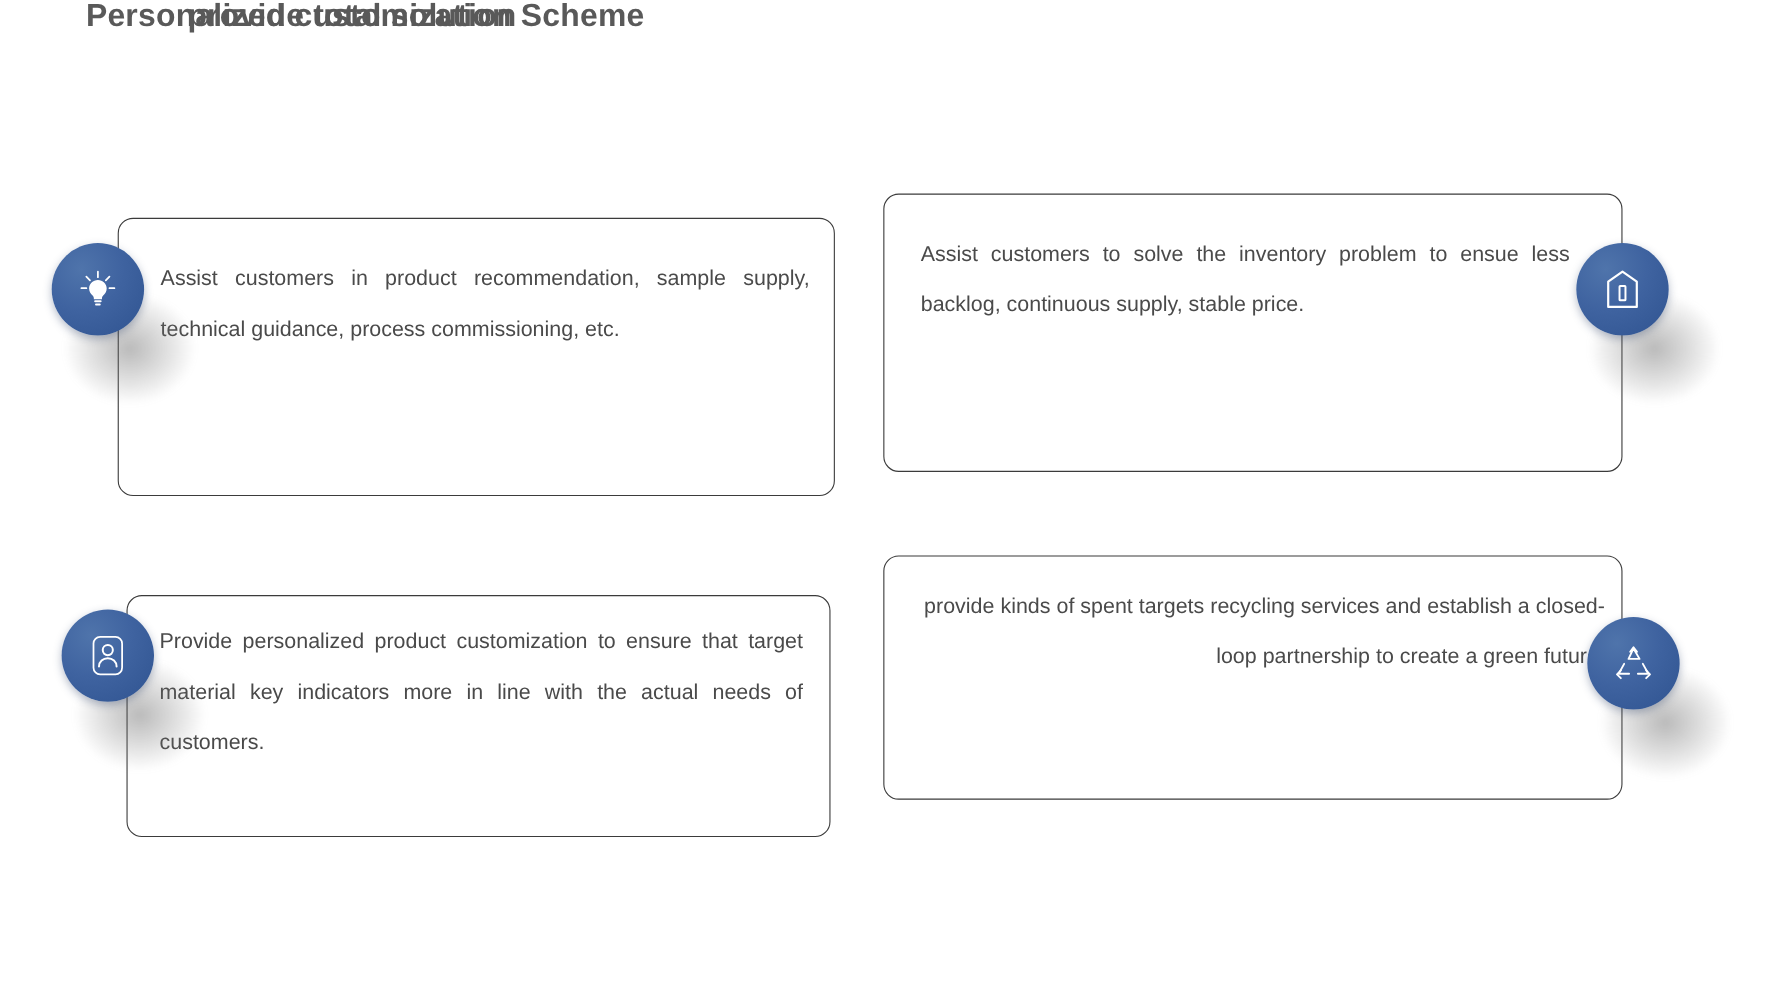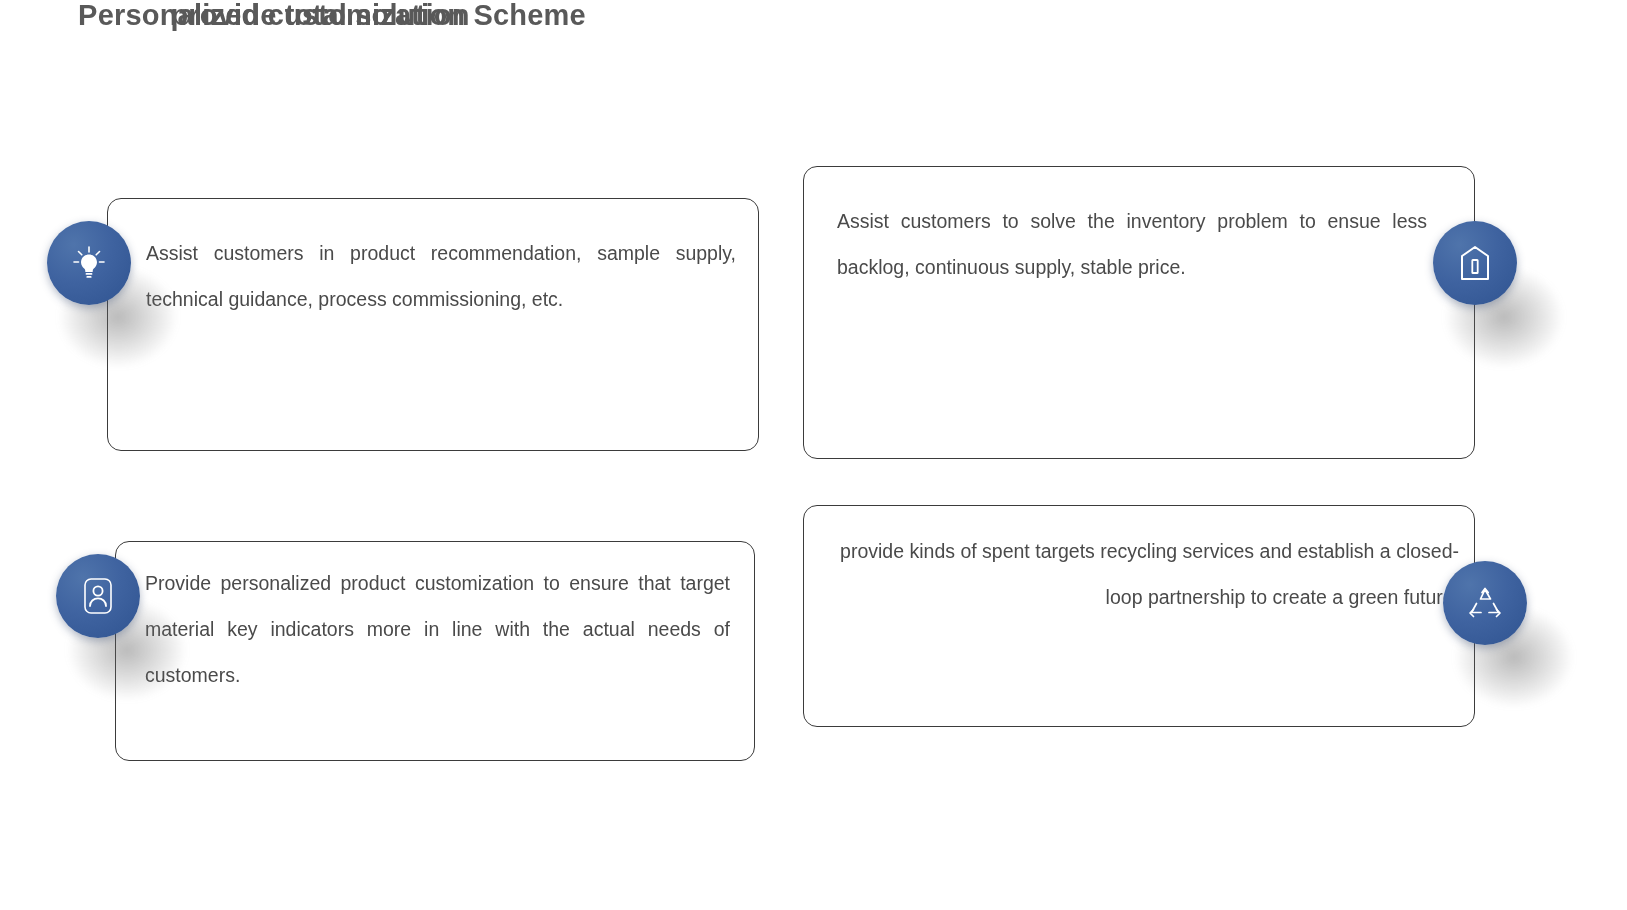--- a/index.html
+++ b/index.html
@@ -89,21 +89,21 @@
     display: block;
   }
 
   
   #title-0 { left: 110px; top: 118px; width: 640px; }
   #card-0  { left: 107px; top: 166px; width: 652px; height: 253px; }
   #text-0  { left: 38px; top: 32px; width: 590px; }
   #badge-0 { left: 41px; top: 215px; }
 
   #title-1 { left: 820px; top: 116px; width: 640px; }
-  #card-1  { left: 803px; top: 166px; width: 672px; height: 293px; }
+  #card-1  { left: 803px; top: 176px; width: 672px; height: 253px; }
   #text-1  { left: 33px; top: 32px; width: 590px; }
   #badge-1 { left: 1427px; top: 215px; }
 
   #title-2 { left: 110px; top: 462px; width: 640px; margin-left: 12px; }
   #card-2  { left: 115px; top: 509px; width: 640px; height: 220px; }
   #text-2  { left: 29px; top: 19px; width: 585px; }
   #badge-2 { left: 50px; top: 548px; }
 
   #title-3 { left: 810px; top: 462px; width: 680px; }
   #card-3  { left: 803px; top: 505px; width: 672px; height: 222px; }

